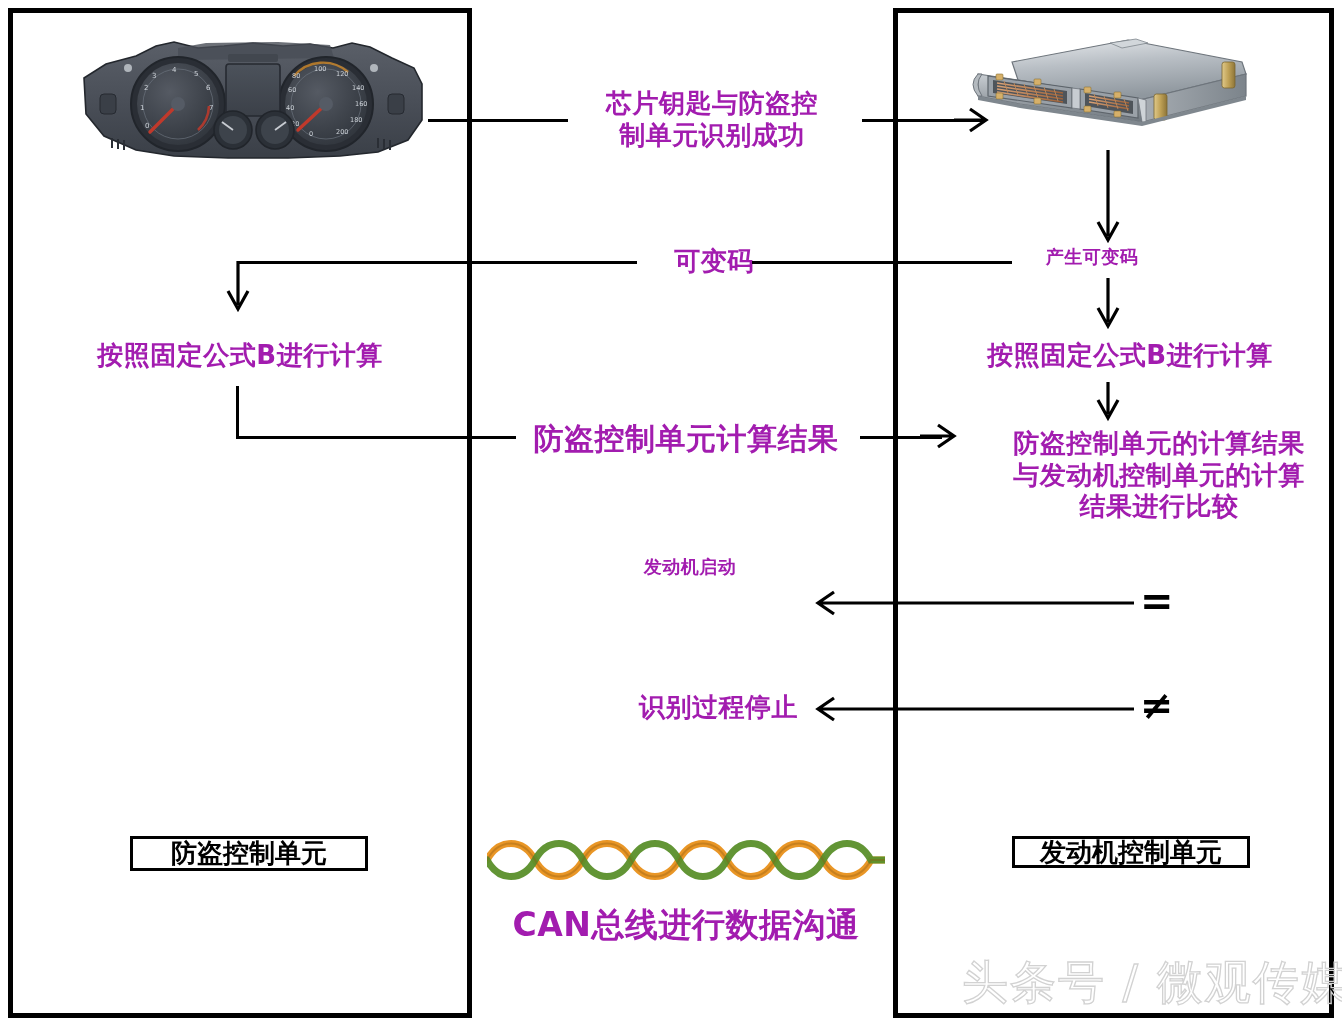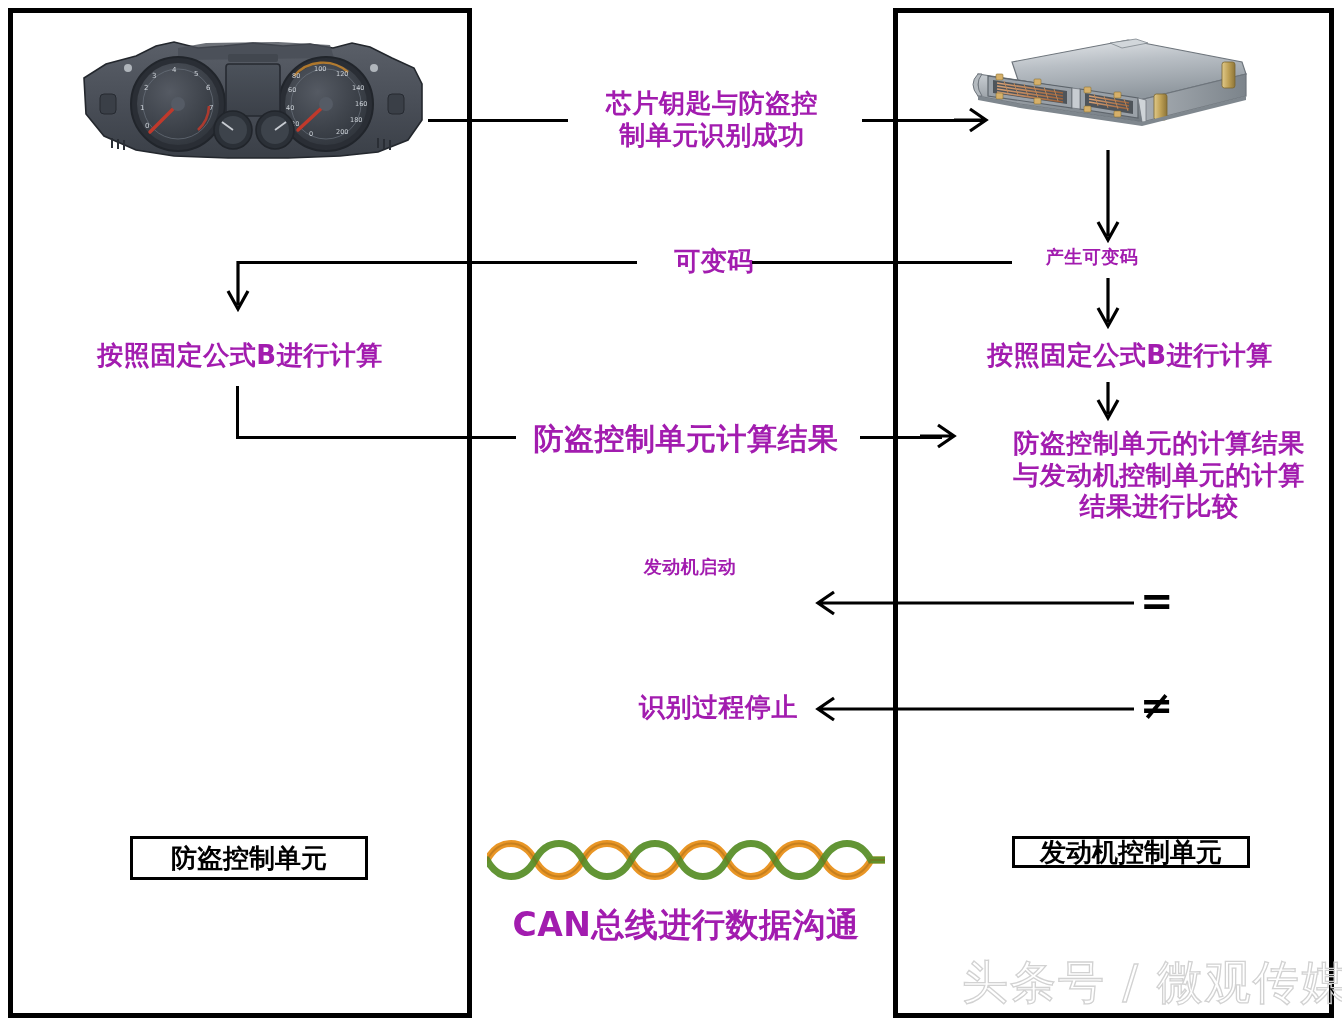--- a/index.html
+++ b/index.html
@@ -304,19 +304,19 @@
         <path d="M0 24 C 12 2, 36 2, 48 24 S 84 46, 96 24 S 132 2, 144 24 S 180 46, 192 24 S 228 2, 240 24 S 276 46, 288 24 S 324 2, 336 24 S 372 46, 384 24 L398 24" stroke="#e8901a" opacity="0.95"></path>
         <path d="M0 24 C 12 46, 36 46, 48 24 S 84 2, 96 24 S 132 46, 144 24 S 180 2, 192 24 S 228 46, 240 24 S 276 2, 288 24 S 324 46, 336 24 S 372 2, 384 24 L398 24" stroke="#5a8f2a" opacity="0.95"></path>
       </g>
       <g fill="none" stroke-width="2" stroke-linecap="round" opacity="0.35">
         <path d="M0 24 C 12 2, 36 2, 48 24 S 84 46, 96 24 S 132 2, 144 24 S 180 46, 192 24 S 228 2, 240 24 S 276 46, 288 24 S 324 2, 336 24 S 372 46, 384 24 L398 24" stroke="#8a5a10"></path>
       </g>
     </svg>
   </div>
   <div class="cn" id="can-label" style="top:890px;font-size:33px;margin-top:15px;">CAN总线进行数据沟通</div>
 
-  <div class="boxlabel" id="box-imb" style="left:130px;top:836px;width:238px;height:44px;font-size:26px;">防盗控制单元</div>
+  <div class="boxlabel" id="box-imb" style="left:130px;top:836px;width:238px;height:35px;font-size:26px;">防盗控制单元</div>
 
   <div class="boxlabel" id="box-ecu" style="left:984px;top:836px;width:238px;height:32px;font-size:26px;margin-left:28px;">发动机控制单元</div>
 
   <div id="watermark">头条号 / 微观传媒</div>
 
 </div>
 
 </body></html>

